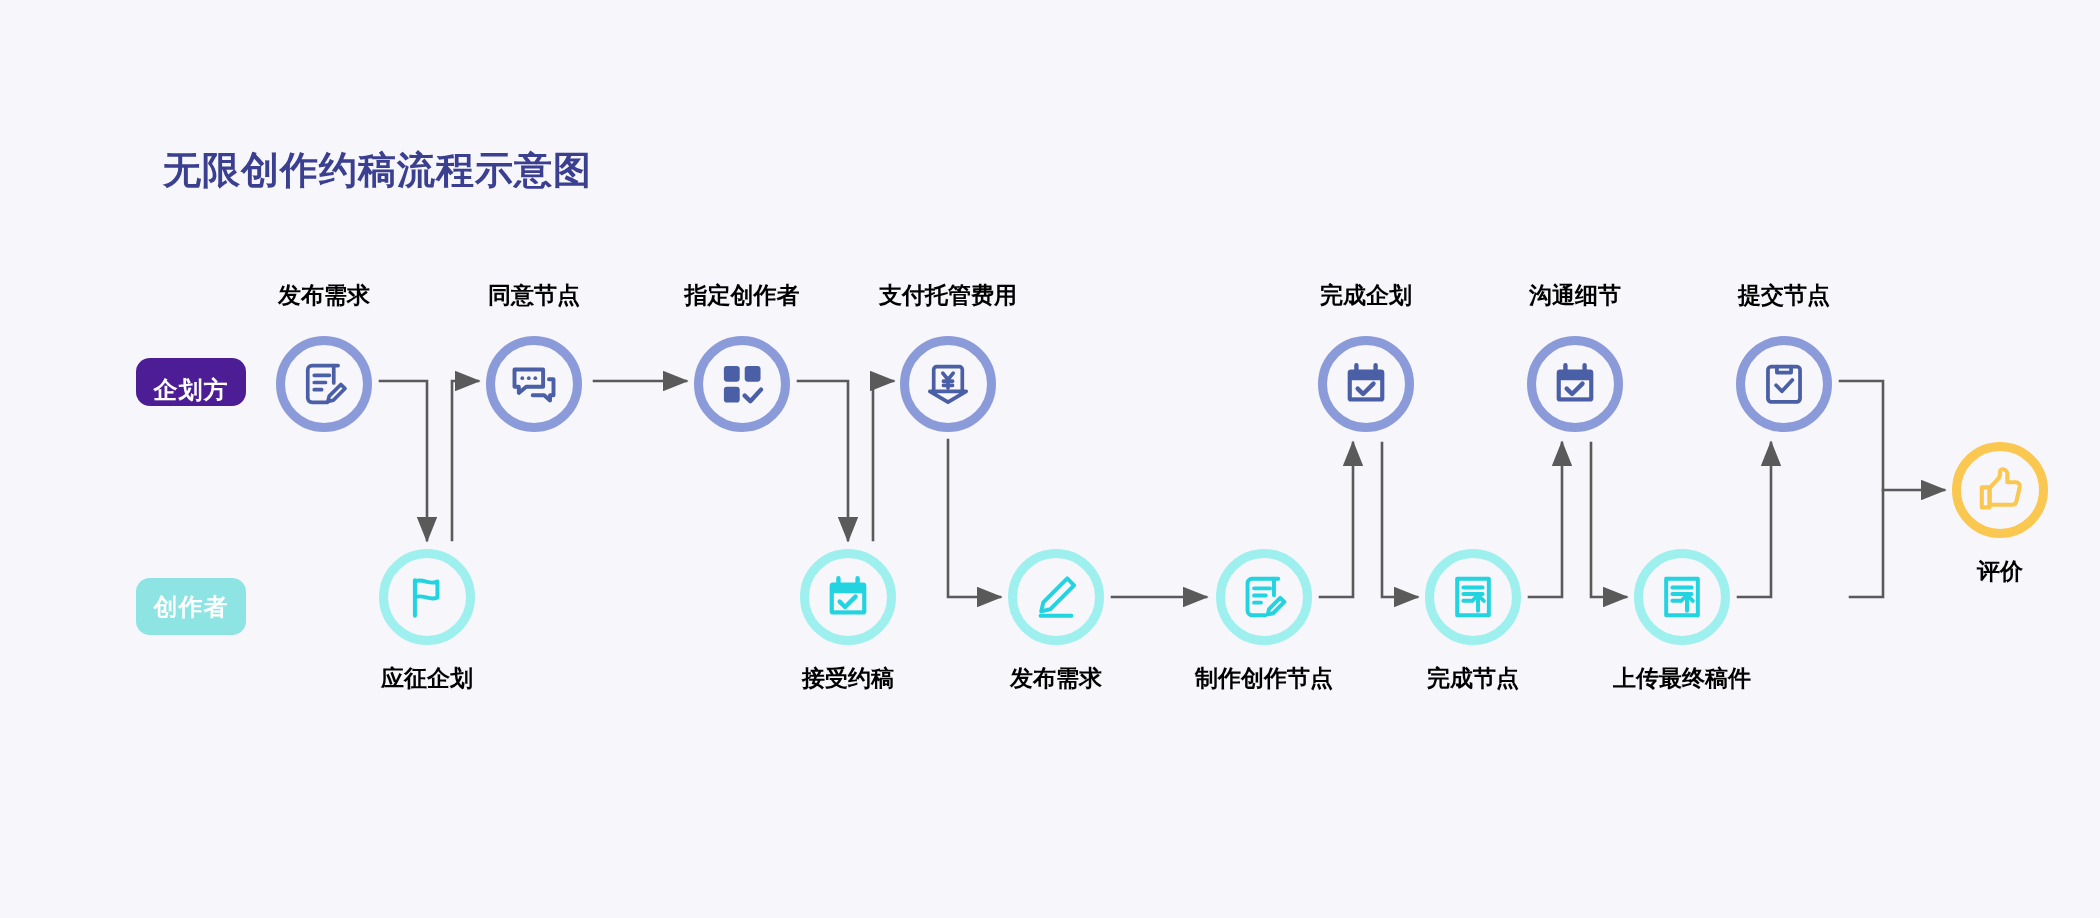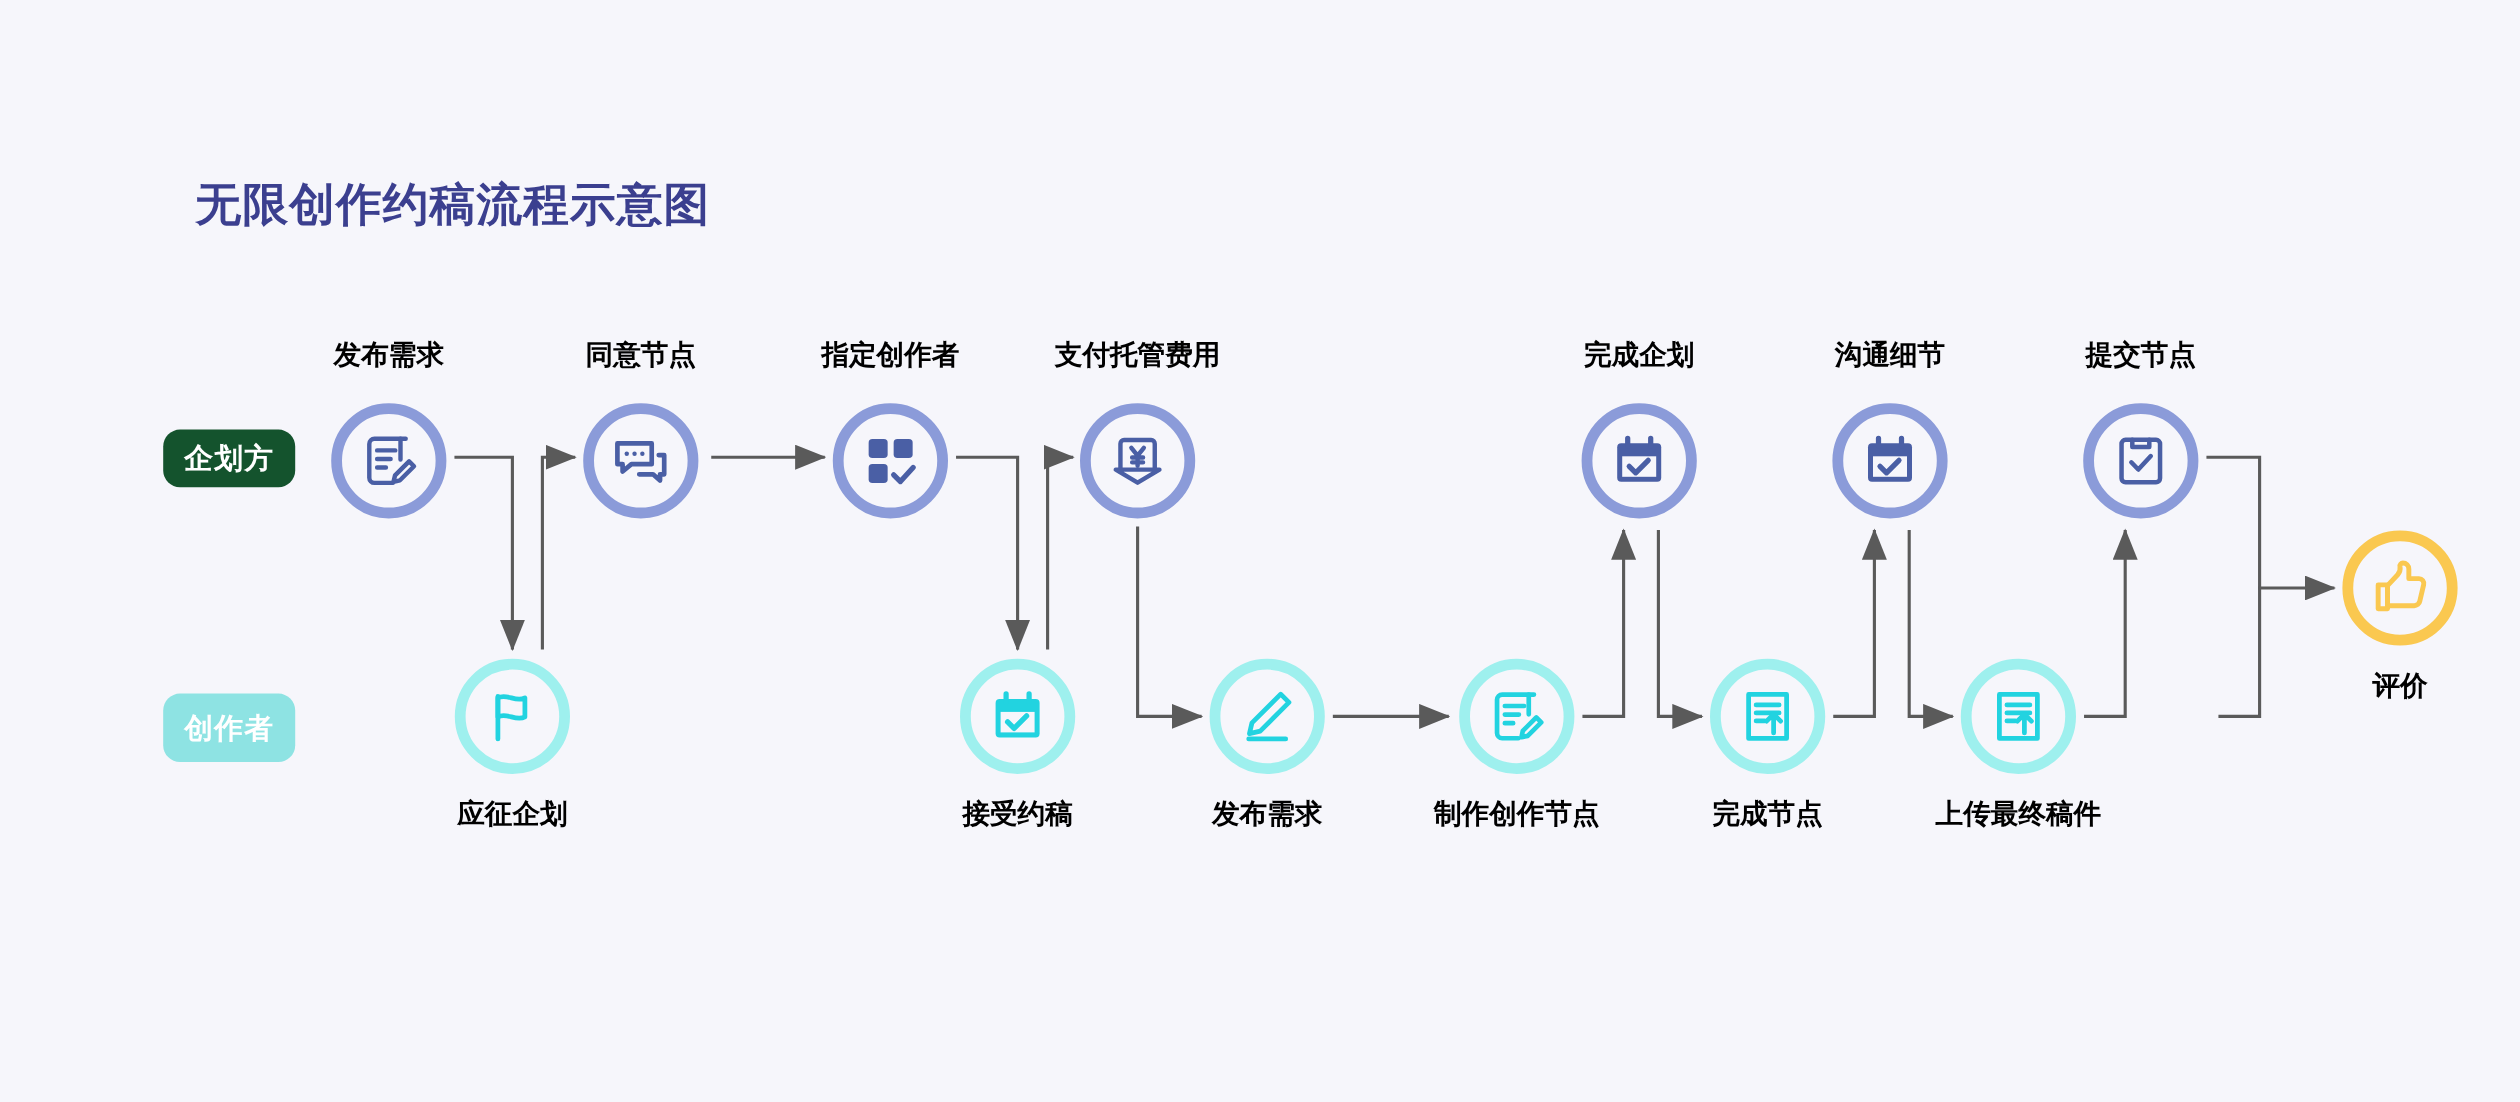--- a/index.html
+++ b/index.html
@@ -19,21 +19,21 @@
   }
 
   
   .lane-badge{
     position:absolute;
     display:flex;align-items:center;justify-content:center;
     border-radius:14px;
     color:#ffffff;font-size:24px;font-weight:bold;
     letter-spacing:1px;white-space:nowrap;
   }
-  #lane-planner{left:88px;top:358px;width:110px;height:48px;background:#14532d;}
+  #lane-planner{left:88px;top:358px;width:110px;height:48px;background:#4c1d95;align-items:flex-end;}
   #lane-creator{left:88px;top:578px;width:110px;height:57px;background:#8ee3e3;}
 
   
   .node{position:absolute;width:0;height:0;}
   .ring{
     position:absolute;left:-48px;top:-48px;
     width:96px;height:96px;border-radius:50%;
     box-sizing:border-box;
     display:flex;align-items:center;justify-content:center;
     background:#f6f6fb;

